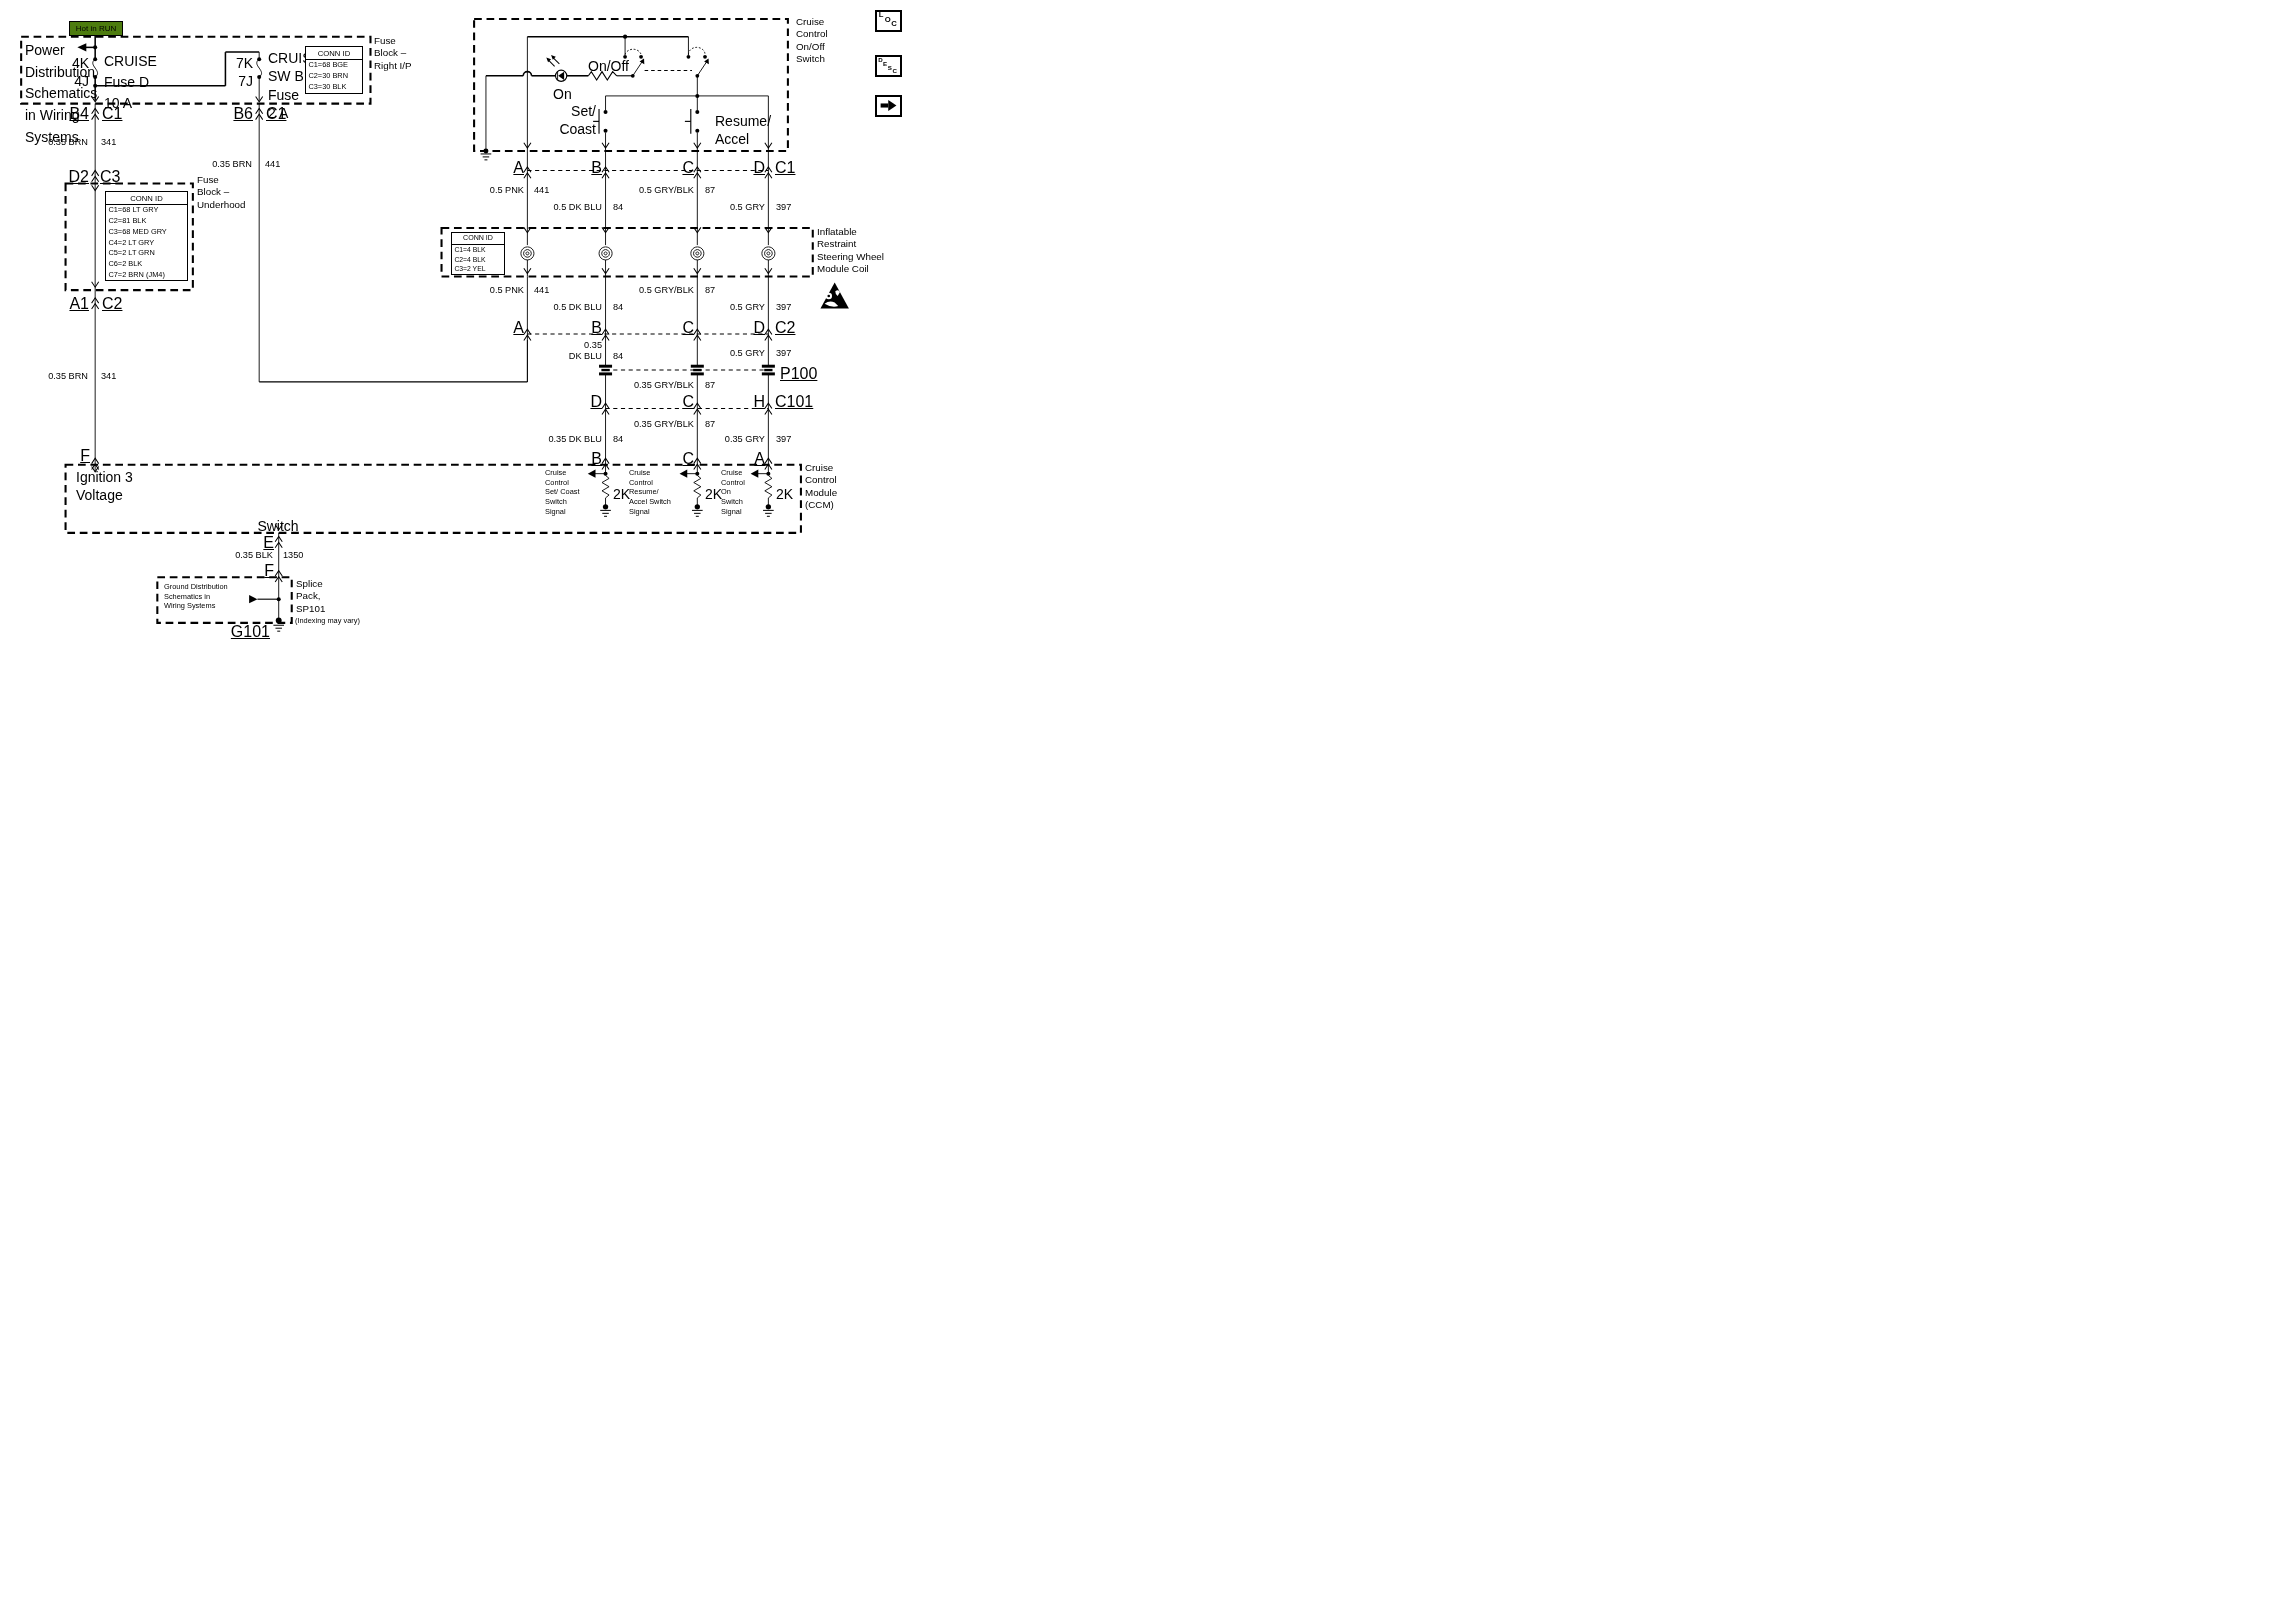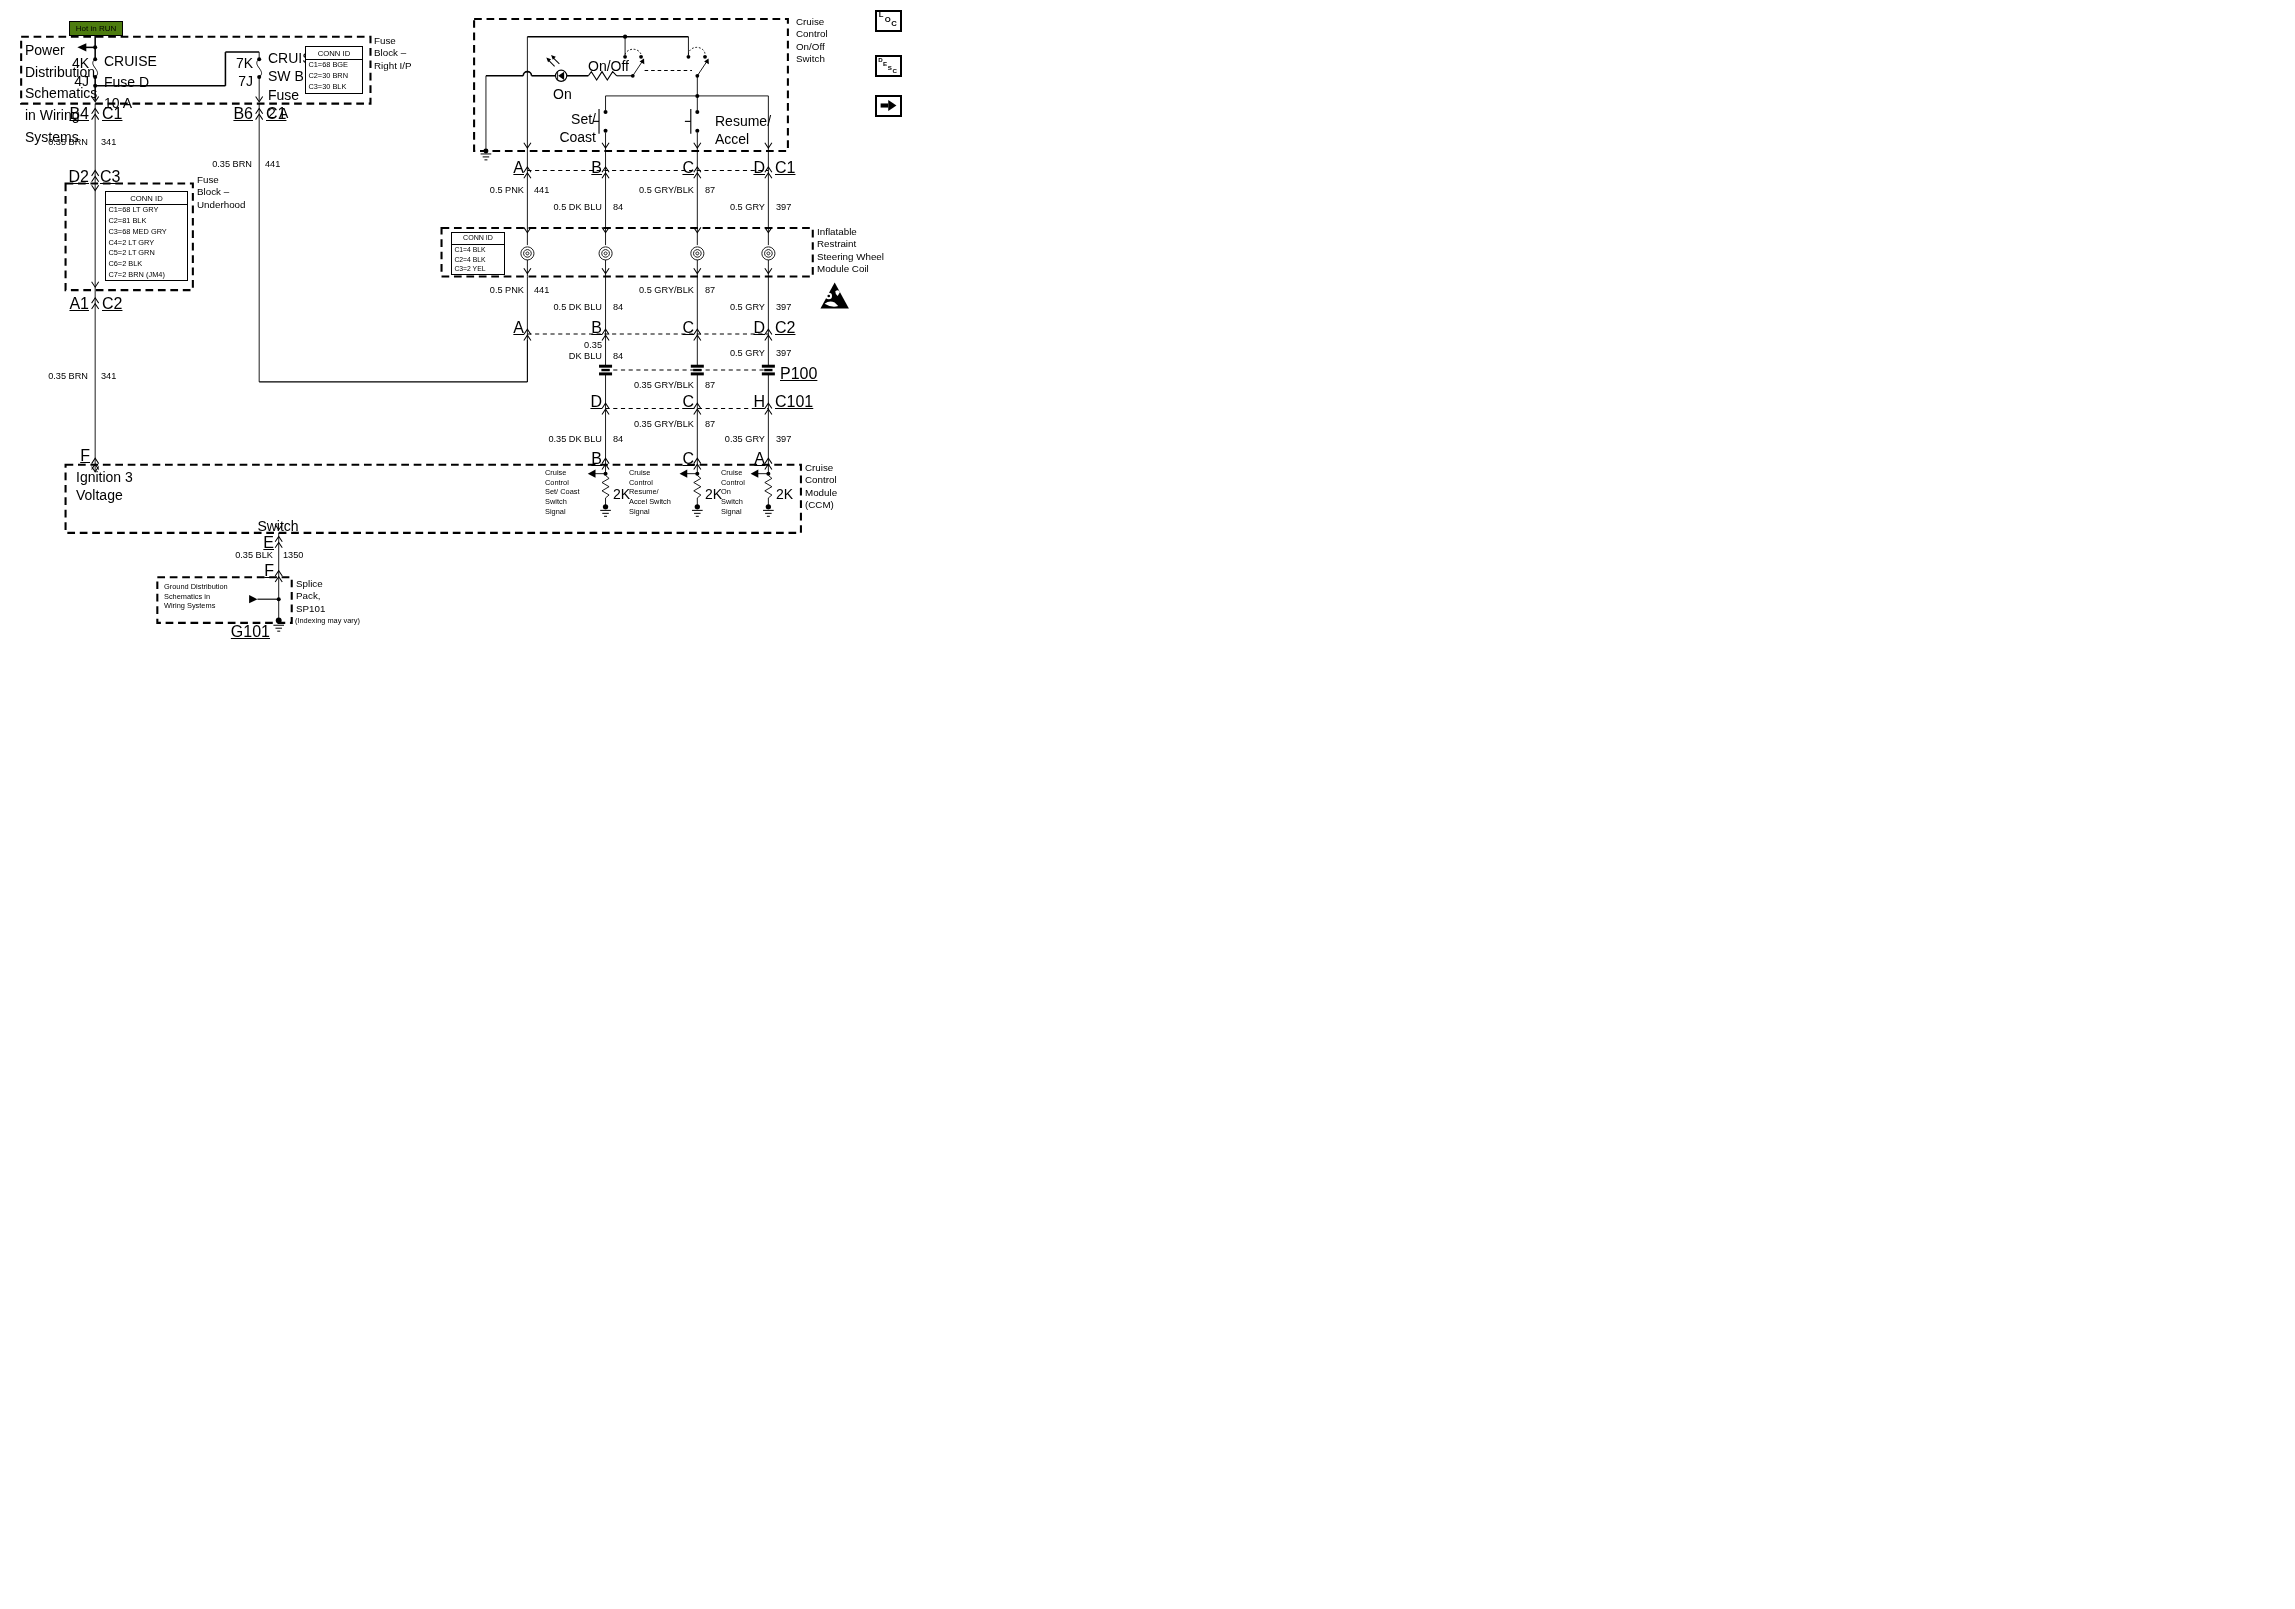--- a/index.html
+++ b/index.html
@@ -392,21 +392,21 @@
 <div class="l pin" style="left:266px;top:105px">C1</div>
 <div class="l ra" style="left:252px;top:159px">0.35 BRN</div>
 <div class="l" style="left:265px;top:159px">441</div>
 
 <div class="l sec" style="left:796px;top:16px">Cruise
 Control
 On/Off
 Switch</div>
 <div class="l sm" style="left:588px;top:57px">On/Off</div>
 <div class="l sm" style="left:553px;top:85px">On</div>
-<div class="l sm ra" style="left:596px;top:110px">Set/
+<div class="l sm ra" style="left:596px;top:102px">Set/
 Coast</div>
 <div class="l sm" style="left:715px;top:112px">Resume/
 Accel</div>
 
 <div class="l pin ra" style="left:524px;top:159px">A</div>
 <div class="l pin ra" style="left:602px;top:159px">B</div>
 <div class="l pin ra" style="left:694px;top:159px">C</div>
 <div class="l pin ra" style="left:765px;top:159px">D</div>
 <div class="l pin" style="left:775px;top:159px">C1</div>
 

